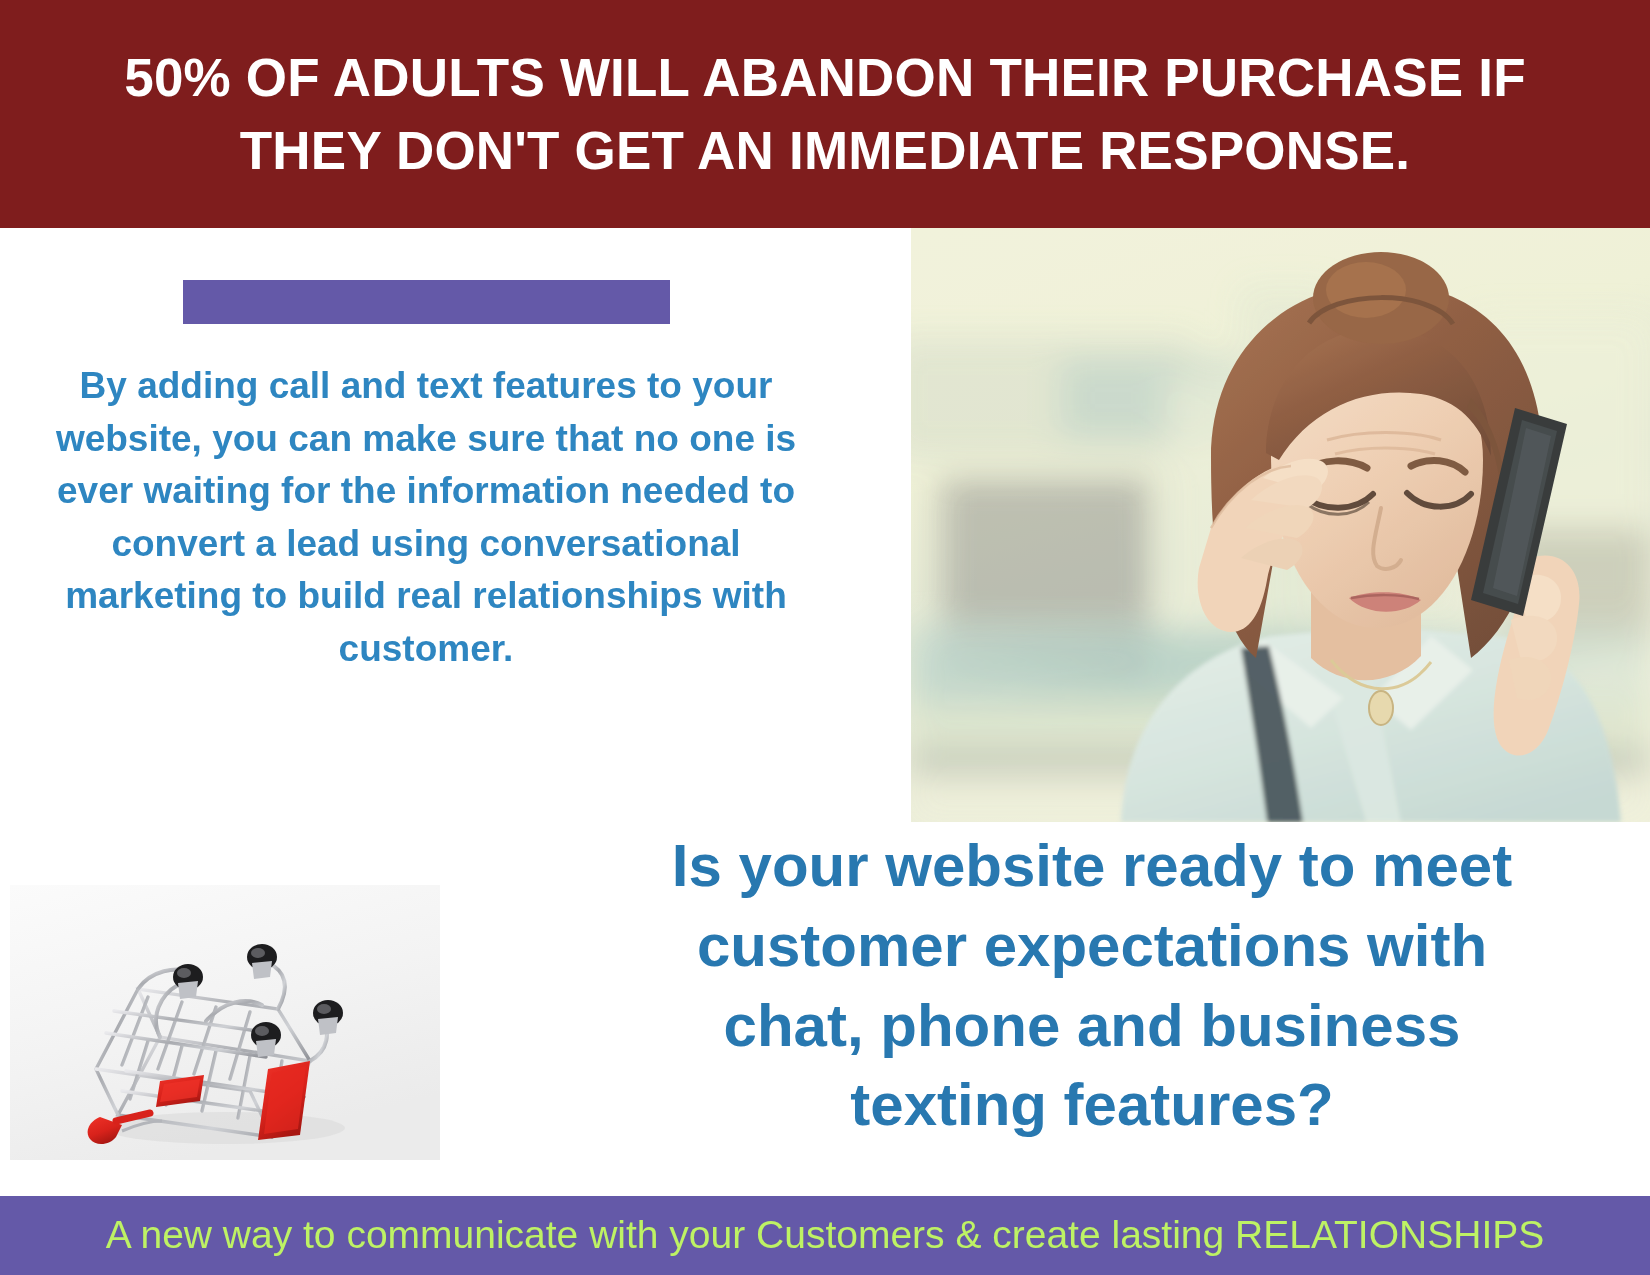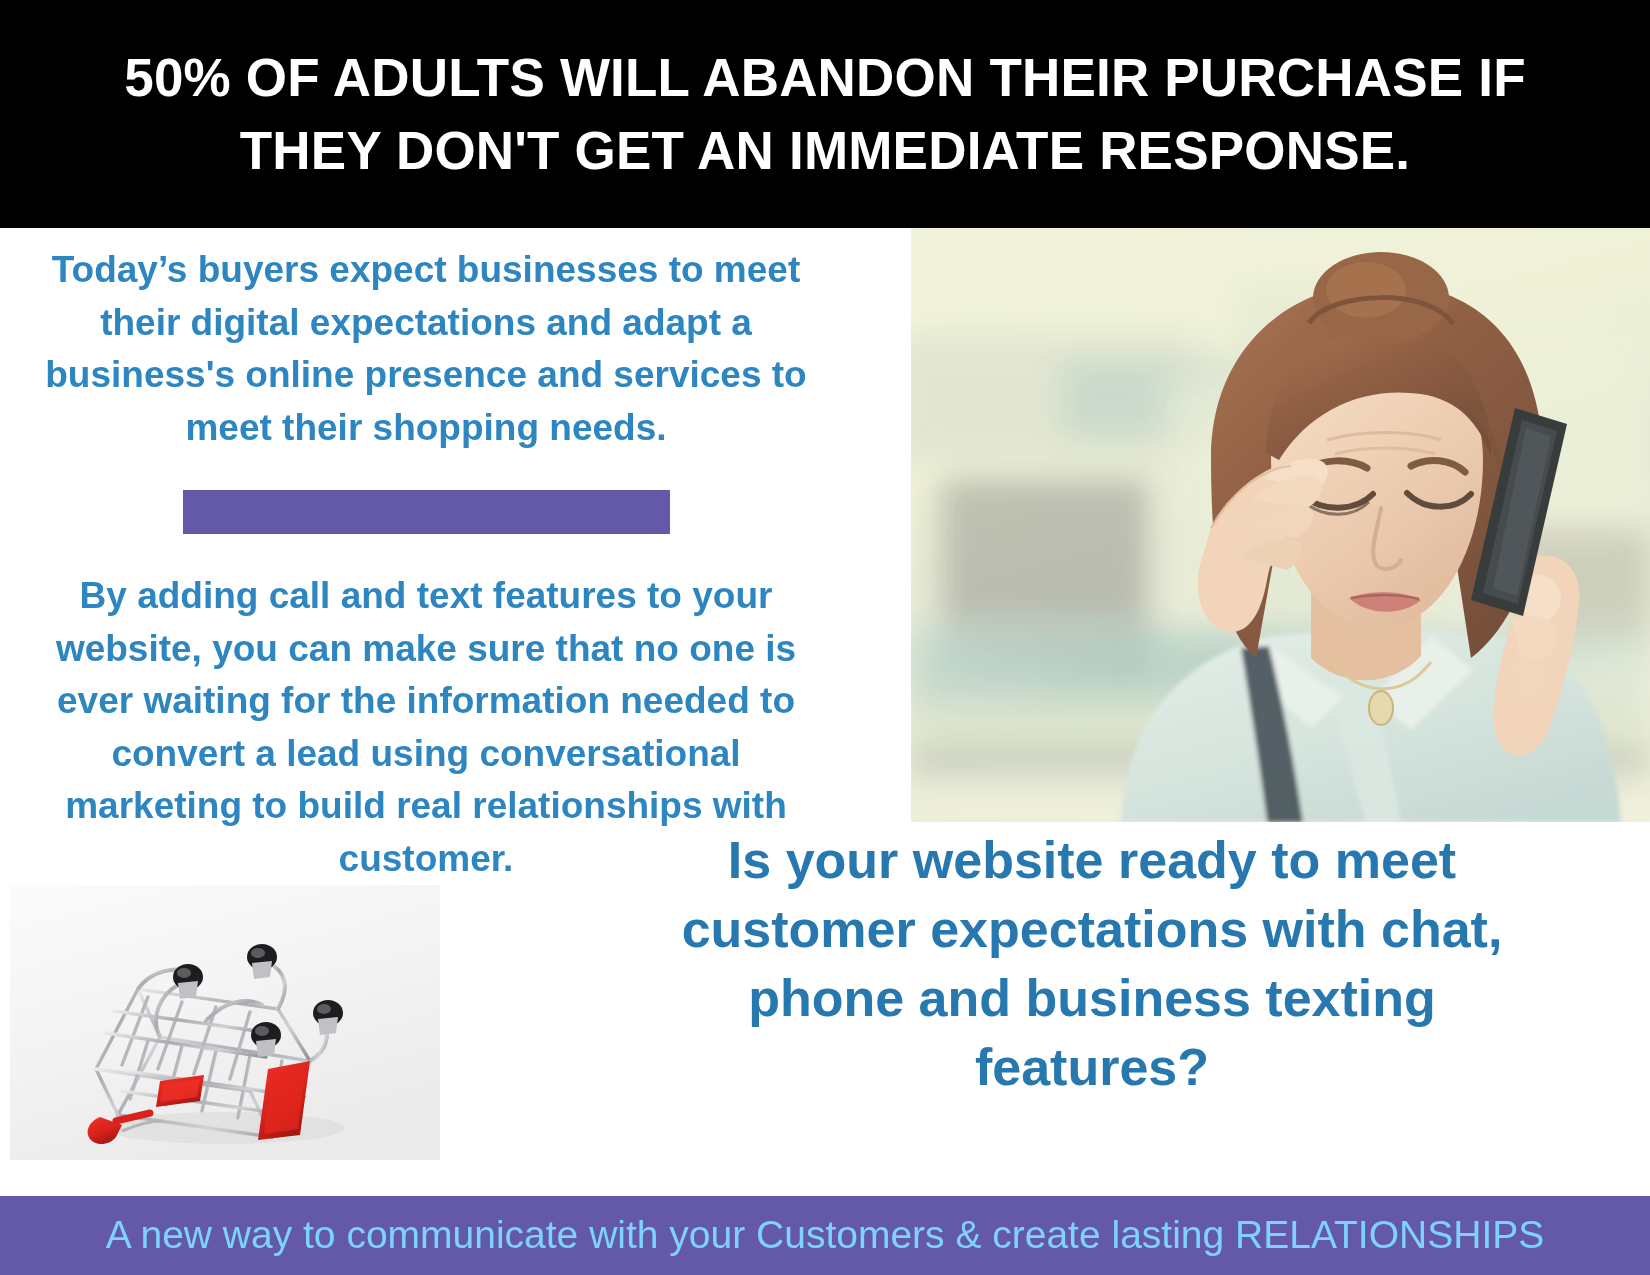--- a/index.html
+++ b/index.html
@@ -13,21 +13,21 @@
     overflow: hidden;
     font-family: "Liberation Sans", sans-serif;
     position: relative;
   }
 
   
   .header-bar {
     position: absolute;
     left: 0; top: 0;
     width: 1650px; height: 228px;
-    background: #000000;
+    background: #7f1d1d;
     display: flex;
     align-items: center;
     justify-content: center;
     box-sizing: border-box;
     padding: 2px 70px;
   }
   .header-title {
     color: #FFFFFF;
     font-family: "Liberation Sans", sans-serif;
     font-weight: bold;
@@ -92,59 +92,58 @@
   .question-block {
     position: absolute;
     left: 636px;
     top: 826px;
     width: 912px;
   }
   .question-text {
     color: #2878B0;
     font-family: "Liberation Sans", sans-serif;
     font-weight: bold;
-    font-size: 52px;
+    font-size: 60px;
     line-height: 1.33;
     text-align: center;
     margin: 0;
   }
 
   
   .footer-bar {
     position: absolute;
     left: 0;
     top: 1196px;
     width: 1650px;
     height: 79px;
     background: #6459A8;
     display: flex;
     align-items: center;
     justify-content: center;
   }
   .footer-text {
-    color: #7dd3fc;
+    color: #bef264;
     font-family: "Liberation Sans", sans-serif;
     font-weight: normal;
     font-size: 39px;
     line-height: 1.1;
     letter-spacing: 0px;
     text-align: center;
     margin: 0;
     white-space: nowrap;
   }
 </style>
 </head>
 <body>
 
 <div class="header-bar">
   <h1 class="header-title">50% of adults will abandon their purchase if they don't get an immediate response.</h1>
 </div>
 
 <div class="left-col">
-  <p class="para para-1">Today’s buyers expect businesses to meet their digital expectations and adapt a business's online presence and services to meet their shopping needs.</p>
 
   <div class="divider-bar"></div>
 
   <p class="para para-2">By adding call and text features to your website, you can make sure that no one is ever waiting for the information needed to convert a lead using conversational marketing to build real relationships with customer.</p>
 </div>
 
 <div class="photo-woman">
   <svg width="739" height="594" viewBox="0 0 739 594" xmlns="http://www.w3.org/2000/svg">
     <defs>
       <linearGradient id="bgWall" x1="0" y1="0" x2="0.35" y2="1">

